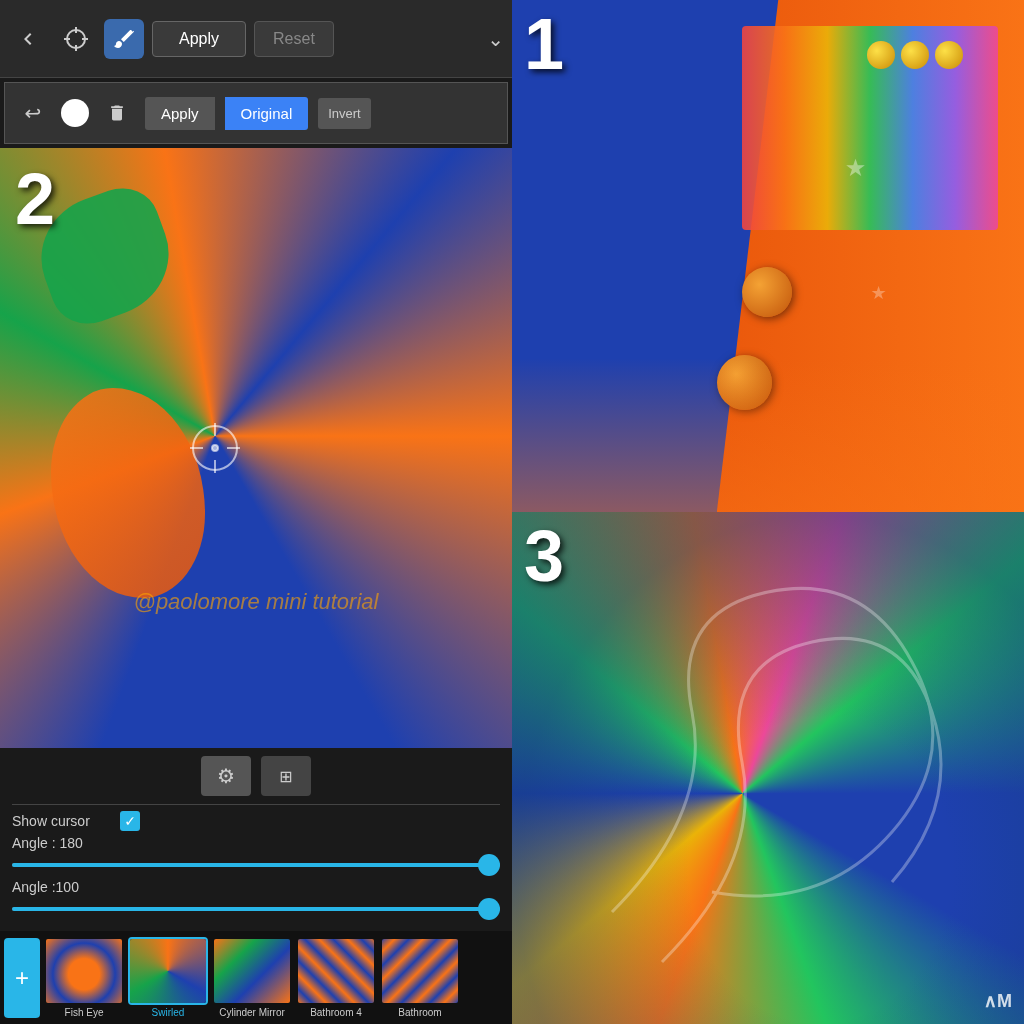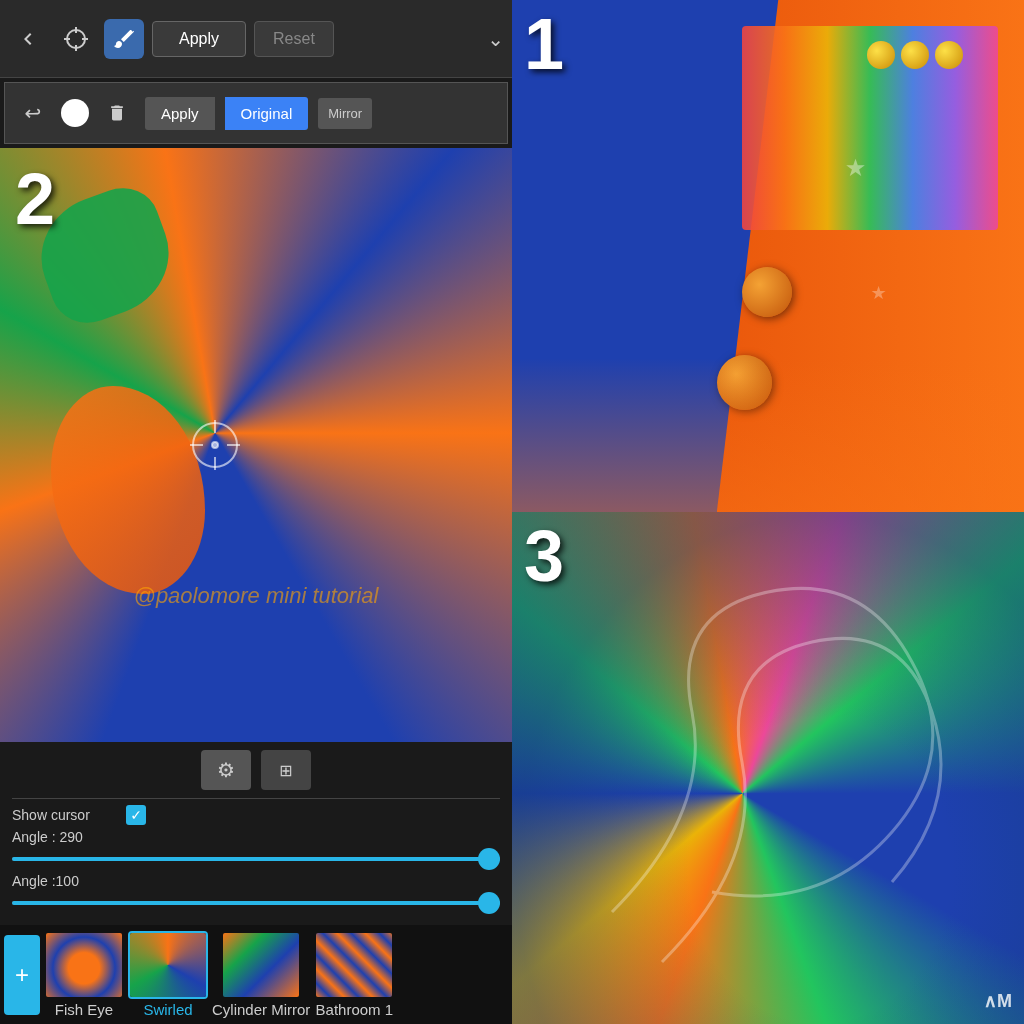--- a/index.html
+++ b/index.html
@@ -244,21 +244,21 @@
 
     .divider {
       height: 1px;
       background: #444;
       margin: 6px 0;
     }
 
     .setting-row {
       display: flex;
       align-items: center;
-      gap: 14px;
+      gap: 8px;
       margin: 4px 0;
     }
 
     .setting-label {
       color: #ccc;
       font-size: 14px;
       min-width: 100px;
     }
 
     .checkbox-check {
@@ -352,21 +352,21 @@
       border-color: #29b6e8;
     }
 
     .filter-thumb-img {
       width: 100%;
       height: 100%;
     }
 
     .filter-label {
       color: #ccc;
-      font-size: 15px;
+      font-size: 10px;
       margin-top: 2px;
       text-align: center;
     }
 
     .filter-label.selected {
       color: #29b6e8;
     }
 
     
     .thumb-fisheye {
@@ -672,21 +672,21 @@
     <div class="secondary-toolbar">
       <div class="undo-btn">↩</div>
       <div class="circle-btn"></div>
       <div class="trash-btn">
         <svg width="20" height="20" viewBox="0 0 24 24" fill="#ccc">
           <path d="M6 19c0 1.1.9 2 2 2h8c1.1 0 2-.9 2-2V7H6v12zM19 4h-3.5l-1-1h-5l-1 1H5v2h14V4z"></path>
         </svg>
       </div>
       <button class="tab-effect">Apply</button>
       <button class="tab-original">Original</button>
-      <button class="invert-btn">Mirror</button>
+      <button class="invert-btn">Invert</button>
     </div>
 
     <div class="image-area">
       <div class="image-area-bg">
         <div class="left-img"></div>
         <div class="left-img-green"></div>
         <div class="left-img-orange-blob"></div>
         <div class="step-number-2">2</div>
         <div class="watermark">@paolomore mini tutorial</div>
 
@@ -709,21 +709,21 @@
         <div class="grid-icon-btn">⊞</div>
       </div>
       <div class="divider"></div>
 
       <div class="setting-row">
         <span class="setting-label">Show cursor</span>
         <div class="checkbox-check">✓</div>
       </div>
 
       <div class="setting-row">
-        <span class="setting-label">Angle : 290</span>
+        <span class="setting-label">Angle : 180</span>
       </div>
       <div class="setting-row">
         <div class="slider-container">
           <div class="slider-track">
             <div class="slider-fill" style="width: 100%;"></div>
             <div class="slider-thumb" style="right: 0;"></div>
           </div>
         </div>
       </div>
 
@@ -761,23 +761,29 @@
         <div class="filter-thumb">
           <div class="filter-thumb-img thumb-cylinder"></div>
         </div>
         <span class="filter-label">Cylinder Mirror</span>
       </div>
 
       <div class="filter-item">
         <div class="filter-thumb">
           <div class="filter-thumb-img thumb-bathroom"></div>
         </div>
-        <span class="filter-label">Bathroom 1</span>
-      </div>
-
+        <span class="filter-label">Bathroom 4</span>
+      </div>
+
+      <div class="filter-item">
+        <div class="filter-thumb">
+          <div class="filter-thumb-img thumb-bathroom2"></div>
+        </div>
+        <span class="filter-label">Bathroom</span>
+      </div>
     </div>
 
 
   </div>
 
   <div class="right-top">
     <div class="toy-image-1">
 
       <div style="position:absolute;top:0;left:0;right:0;bottom:0;background:#1e40af;"></div>
 

